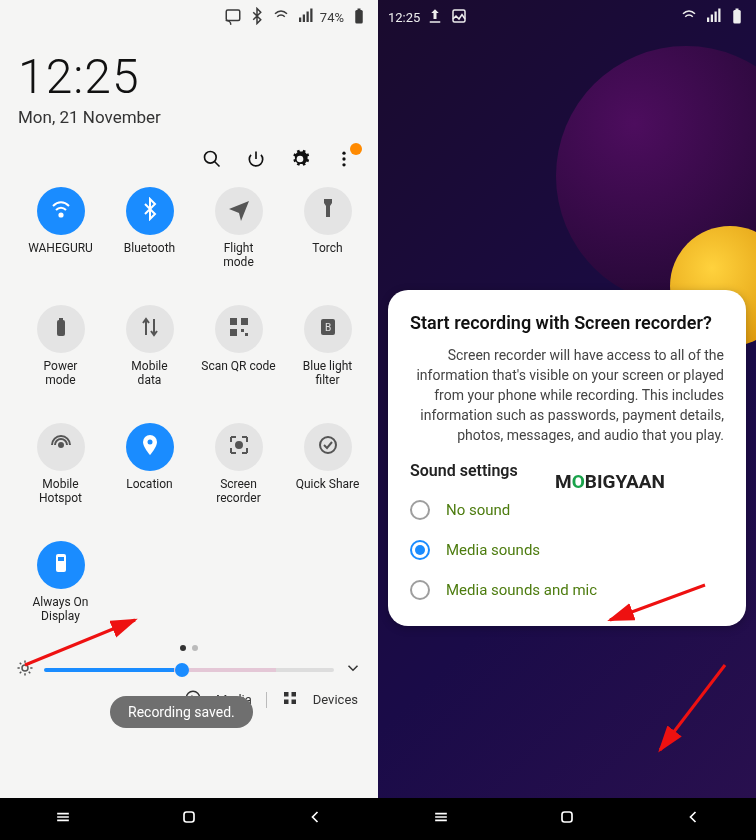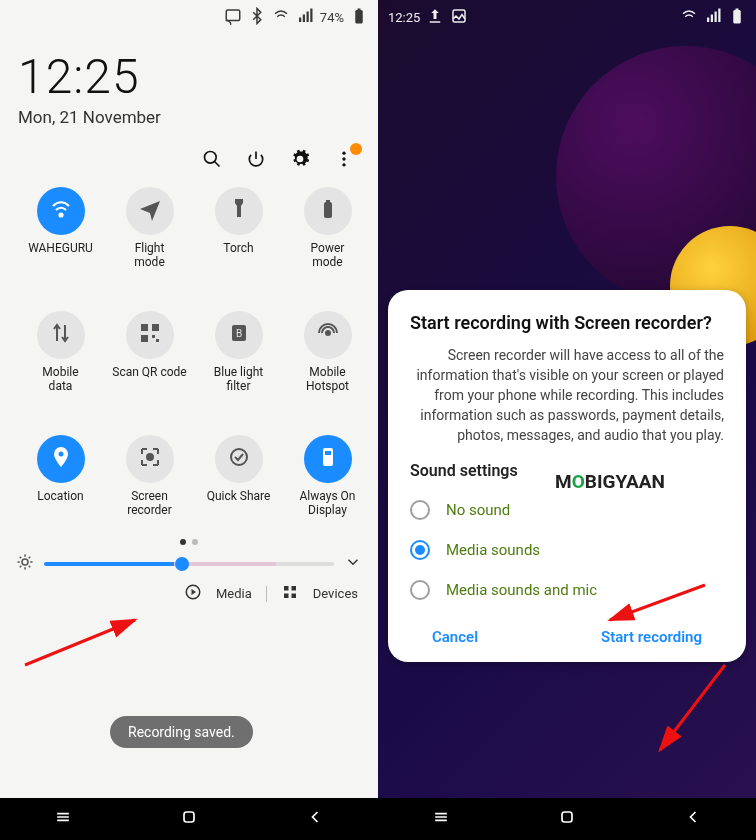--- a/index.html
+++ b/index.html
@@ -11,33 +11,33 @@
 
 
 .status-bar { height: 34px; display:flex; align-items:center; justify-content:flex-end; padding:0 10px; color:#3a3a3a; font-size:13px; gap:6px;}
 .clock-block { padding: 14px 18px 0 18px; }
 .clock-time  { font-size: 48px; font-weight: 300; letter-spacing:1px; color:#111;}
 .clock-date  { font-size: 17px; color:#333; margin-top:2px;}
 .toolbar-row { display:flex; justify-content:flex-end; align-items:center; gap:24px; padding: 22px 24px 10px 0;}
 .tool-icon   { color:#111; }
 .badge-dot   { position:relative;}
 .badge-dot::after { content:""; position:absolute; top:-6px; right:-8px; width:12px; height:12px; background:#ff8a00; border-radius:50%; font-size:8px;}
-.tiles { display:grid; grid-template-columns:repeat(4,1fr); gap:24px 0; padding:4px 6px 0 16px;}
+.tiles { display:grid; grid-template-columns:repeat(4,1fr); gap:18px 0; padding:4px 6px 0 16px;}
 .tile  { display:flex; flex-direction:column; align-items:center; justify-content:flex-start; height:100px;}
 .tile .circ { width:48px; height:48px; border-radius:50%; display:flex; align-items:center; justify-content:center; margin-bottom:6px;}
 .circ.on  { background:#1a8cff; color:#fff;}
 .circ.off { background:#e4e4e4; color:#555;}
 .tile .lbl { font-size:12px; color:#222; text-align:center; line-height:14px; padding:0 4px;}
 .pager-dots{ display:flex; justify-content:center; gap:6px; margin-top:4px;}
 .pdot{ width:6px;height:6px;border-radius:50%;background:#bbb;}
 .pdot.active{ background:#333;}
 .brightness-row{ display:flex; align-items:center; gap:10px; padding:8px 16px 4px 16px;}
 .bslider{ flex:1; height:4px; background:linear-gradient(to right,#1a8cff 0 45%,#e4c7d6 45% 80%,#ddd 80% 100%); border-radius:3px;}
 .bthumb{ width:14px;height:14px;border-radius:50%;background:#1a8cff;position:relative;left:45%;top:-5px;}
-.snackbar{ position:absolute; left:110px; top:716px; background:#6f6f6f; color:#fff; padding:8px 18px; border-radius:18px; font-size:14px;}
+.snackbar{ position:absolute; left:110px; top:696px; background:#6f6f6f; color:#fff; padding:8px 18px; border-radius:18px; font-size:14px;}
 .bottom-row{ display:flex; justify-content:flex-end; align-items:center; gap:14px; padding:4px 20px 0 0; font-size:13px; color:#333;}
 .divider-v{ width:1px;height:16px;background:#bbb;}
 .navbar{ position:absolute; bottom:0; left:0; right:0; height:42px; background:#000; display:flex; justify-content:space-around; align-items:center;}
 .nav-icon{ color:#fff;}
 
 
 .right .status-bar{ color:#eee; justify-content:space-between;}
 .right .decor-circle{ position:absolute; border-radius:50%;}
 .dc1{ width:260px;height:260px; background:radial-gradient(circle at 30% 30%,#4d0d5e,#160627); top:46px; right:-60px;}
 .dc2{ width:120px;height:120px; background:radial-gradient(circle at 35% 35%,#ffd23d,#d58a00); top:226px; right:-34px;}
@@ -141,20 +141,28 @@
 
     <div class="tiles">
       <div class="tile">
           <div class="circ on">
             <span><svg class="ic24" viewBox="0 0 24 24" fill="none" stroke="currentColor" stroke-width="2">
                 <path d="M4 9c5-5 11-5 16 0M7 13c3-3 7-3 10 0"></path>
                 <circle cx="12" cy="18" r="1.6" fill="currentColor"></circle>
               </svg></span>
           </div>
           <div class="lbl">WAHEGURU</div>
+        </div>
+      <div class="tile">
+          <div class="circ on">
+            <span><svg class="ic24" viewBox="0 0 24 24" fill="none" stroke="currentColor" stroke-width="2">
+                <path d="M7 7l10 10-5 5V2l5 5L7 17"></path>
+              </svg></span>
+          </div>
+          <div class="lbl">Bluetooth</div>
         </div>
       <div class="tile">
           <div class="circ off">
             <span><svg class="ic24" viewBox="0 0 24 24" fill="currentColor">
                 <path d="M2 12l20-8-8 20-2-8-10-4z"></path>
               </svg></span>
           </div>
           <div class="lbl">Flight<br>mode</div>
         </div>
       <div class="tile">
@@ -346,24 +354,20 @@
       </div>
       <div class="radio-row">
         <div class="radio sel"></div>
         <div class="radio-lbl">Media sounds</div>
       </div>
       <div class="radio-row">
         <div class="radio"></div>
         <div class="radio-lbl">Media sounds and mic</div>
       </div>
 
-      <div class="dlg-actions">
-        <div class="dlg-btn">Cancel</div>
-        <div class="dlg-btn">Start recording</div>
-      </div>
     </div>
 
     <div class="navbar">
       <span class="nav-icon"><svg class="ic" viewBox="0 0 24 24" stroke="#fff" stroke-width="2" fill="none">
             <path d="M5 8h14M5 12h14M5 16h14"></path>
           </svg></span>
       <span class="nav-icon"><svg class="ic" viewBox="0 0 24 24" stroke="#fff" stroke-width="2" fill="none">
             <rect x="6" y="6" width="12" height="12" rx="3"></rect>
           </svg></span>
       <span class="nav-icon"><svg class="ic" viewBox="0 0 24 24" stroke="#fff" stroke-width="2" fill="none">

